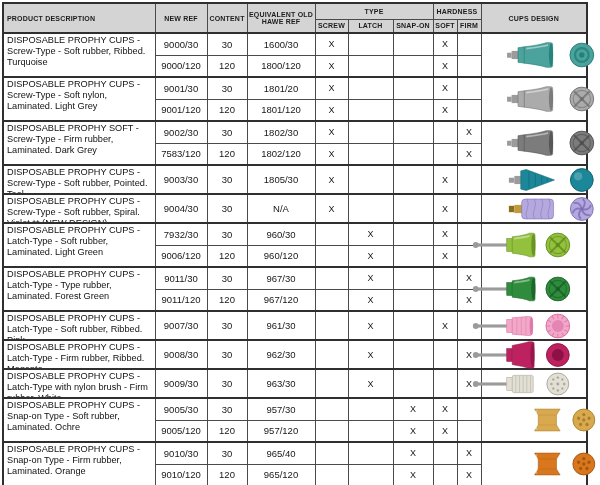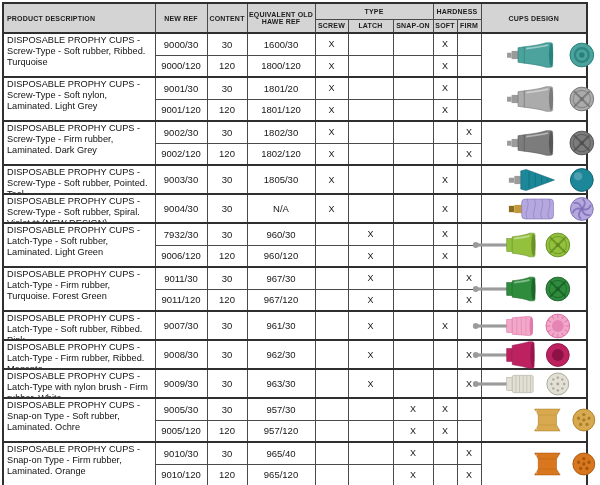--- a/index.html
+++ b/index.html
@@ -128,21 +128,21 @@
           <td class="val">120</td>
           <td class="val">1801/120</td>
           <td class="mark">X</td>
           <td class="mark"></td>
           <td class="mark"></td>
           <td class="mark">X</td>
           <td class="mark"></td>
         </tr>
         <tr class="group-start row-multi">
           <td class="desc desc-tall" rowspan="2">
-            <div class="desc-text">DISPOSABLE PROPHY CUPS -  Screw-Type - Firm rubber, Laminated. Dark Grey</div>
+            <div class="desc-text">DISPOSABLE PROPHY SOFT -  Screw-Type - Firm rubber, Laminated. Dark Grey</div>
           </td>
           <td class="val">9002/30</td>
           <td class="val">30</td>
           <td class="val">1802/30</td>
           <td class="mark">X</td>
           <td class="mark"></td>
           <td class="mark"></td>
           <td class="mark"></td>
           <td class="mark">X</td>
           <td class="design" rowspan="2">
@@ -157,21 +157,21 @@
               <g stroke="#4E4E4E" stroke-width="2.2" opacity=".75">
                 <line x1="85.5" y1="8.5" x2="102.5" y2="25.5"></line>
                 <line x1="102.5" y1="8.5" x2="85.5" y2="25.5"></line>
               </g>
               <circle cx="94" cy="17" r="9.5" fill="none" stroke="#4E4E4E" stroke-width="1.2" opacity=".6"></circle>
               <circle cx="94" cy="17" r="2.2" fill="#4E4E4E"></circle>
             </svg>
           </td>
         </tr>
         <tr class="row-multi">
-          <td class="val">9002/120</td>
+          <td class="val">7583/120</td>
           <td class="val">120</td>
           <td class="val">1802/120</td>
           <td class="mark">X</td>
           <td class="mark"></td>
           <td class="mark"></td>
           <td class="mark"></td>
           <td class="mark">X</td>
         </tr>
         <tr class="group-start row-single">
           <td class="desc desc-short" rowspan="1">
@@ -267,21 +267,21 @@
           <td class="val">120</td>
           <td class="val">960/120</td>
           <td class="mark"></td>
           <td class="mark">X</td>
           <td class="mark"></td>
           <td class="mark">X</td>
           <td class="mark"></td>
         </tr>
         <tr class="group-start row-multi">
           <td class="desc desc-tall" rowspan="2">
-            <div class="desc-text">DISPOSABLE PROPHY CUPS -  Latch-Type - Firm rubber, Turquoise. Forest Green</div>
+            <div class="desc-text">DISPOSABLE PROPHY CUPS -  Latch-Type - Type rubber, Laminated. Forest Green</div>
           </td>
           <td class="val">9011/30</td>
           <td class="val">30</td>
           <td class="val">967/30</td>
           <td class="mark"></td>
           <td class="mark">X</td>
           <td class="mark"></td>
           <td class="mark"></td>
           <td class="mark">X</td>
           <td class="design" rowspan="2">

